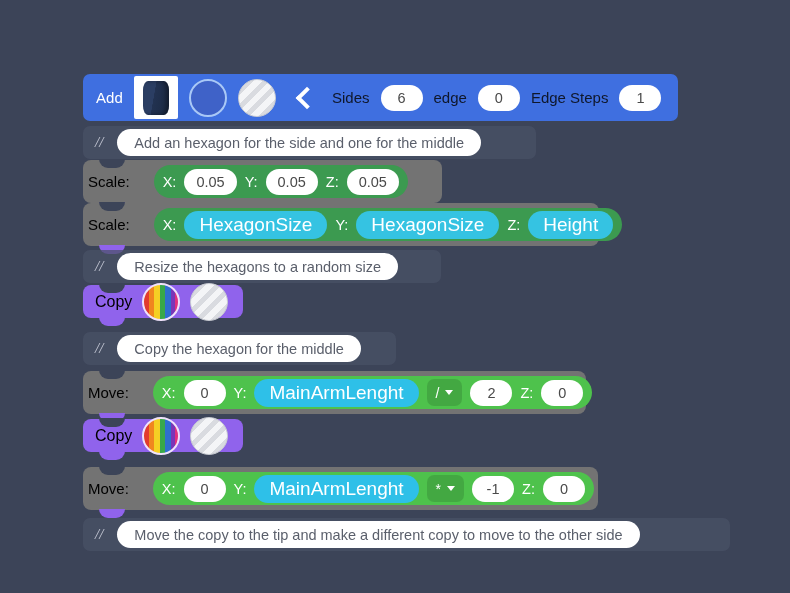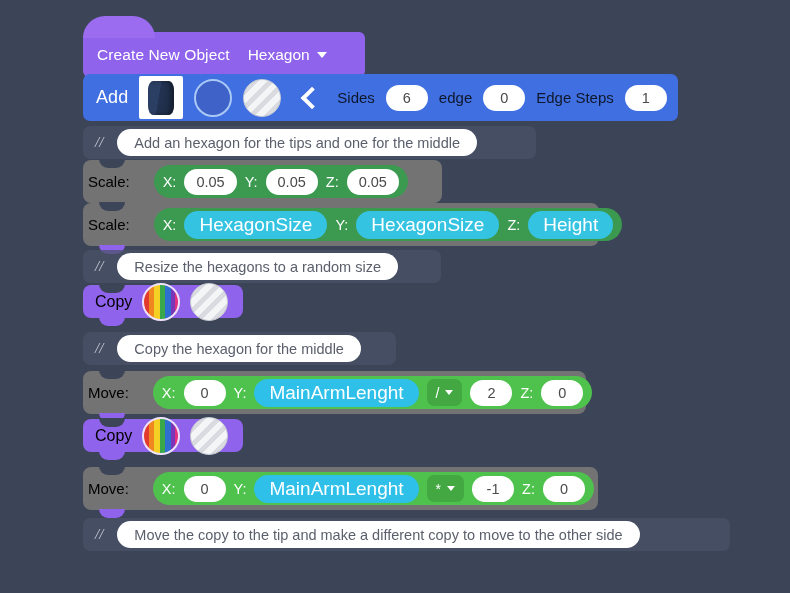--- a/index.html
+++ b/index.html
@@ -81,21 +81,21 @@
 
   
   #addrow {
     left: 83px; top: 74px;
     width: 595px; height: 47px;
     border-radius: 7px;
     padding: 0 13px;
     gap: 11px;
     background: #3f6fe0;
   }
-  #addrow .label { font-size: 18px; }
+  #addrow .label { font-size: 15px; }
   .thumb-box {
     width: 44px; height: 43px;
     background: #ffffff;
     border-radius: 2px;
     display: flex; align-items: center; justify-content: center;
     flex: none;
   }
   .prism {
     width: 26px; height: 34px;
     background: linear-gradient(100deg,#2b3e63 0%,#2b3e63 42%,#223251 43%,#1b2941 100%);
@@ -218,29 +218,20 @@
     height: 33px;
     padding: 0 12px;
     gap: 10px;
   }
 </style>
 </head>
 <body>
 
 <div id="stage">
 
-  <div class="block purple" id="hat">
-    <div class="hat-bump"></div>
-    <span class="label hat-title">Create New Object</span>
-    <span class="dropdown-field">
-      <span>Hexagon</span>
-      <i class="caret"></i>
-    </span>
-    <div class="tab purple" style="background:#9063ec;"></div>
-  </div>
 
   <div class="block blue" id="addrow">
     <span class="label">Add</span>
 
     <div class="thumb-box">
       <div class="prism"></div>
     </div>
 
     <div class="circ circ-blue"></div>
     <div class="circ circ-silver"></div>
@@ -252,21 +243,21 @@
 
     <span class="field-label">edge</span>
     <span class="num-pill">0</span>
 
     <span class="field-label">Edge Steps</span>
     <span class="num-pill">1</span>
   </div>
 
   <div class="comment-row" style="left:83px; top:126px; width:453px;">
     <span class="slashes">//</span>
-    <span class="comment-pill">Add an hexagon for the tips and one for the middle</span>
+    <span class="comment-pill">Add an hexagon for the side and one for the middle</span>
   </div>
 
   <div class="op-row" style="left:83px; top:160px; width:359px;">
     <span class="notch"></span>
     <span class="label">Scale:</span>
     <div class="inner-green g-dark">
       <span class="axis">X:</span>
       <span class="num-pill">0.05</span>
       <span class="axis">Y:</span>
       <span class="num-pill">0.05</span>

